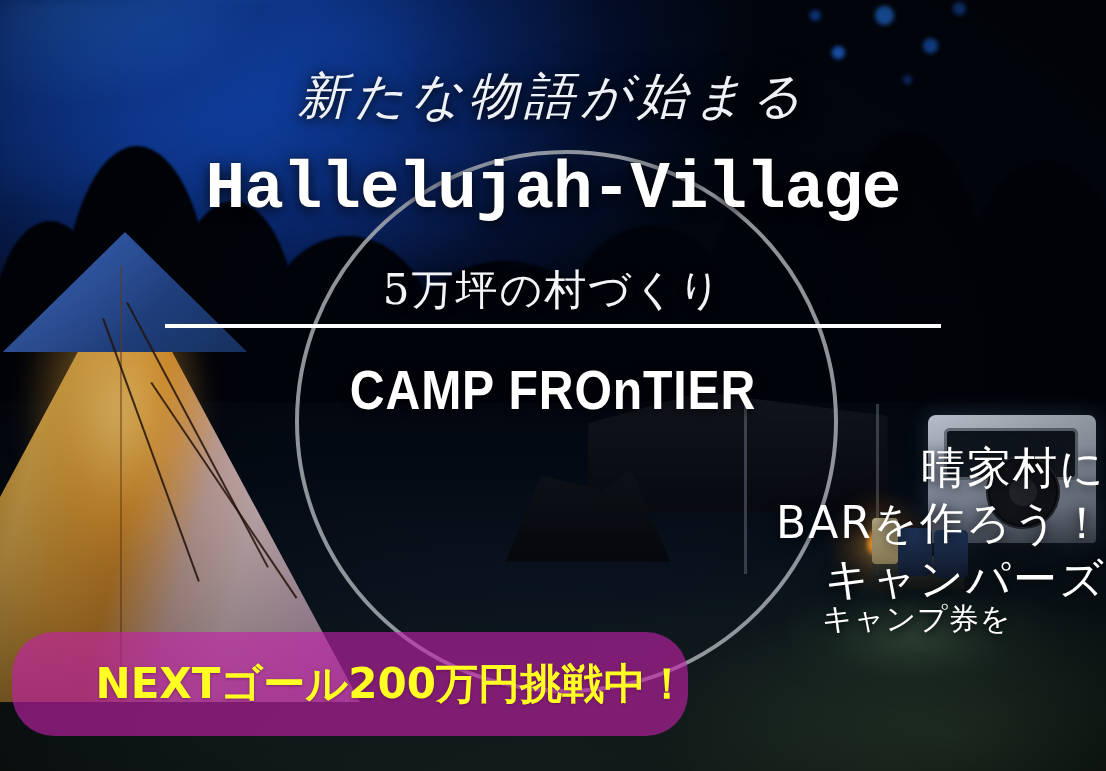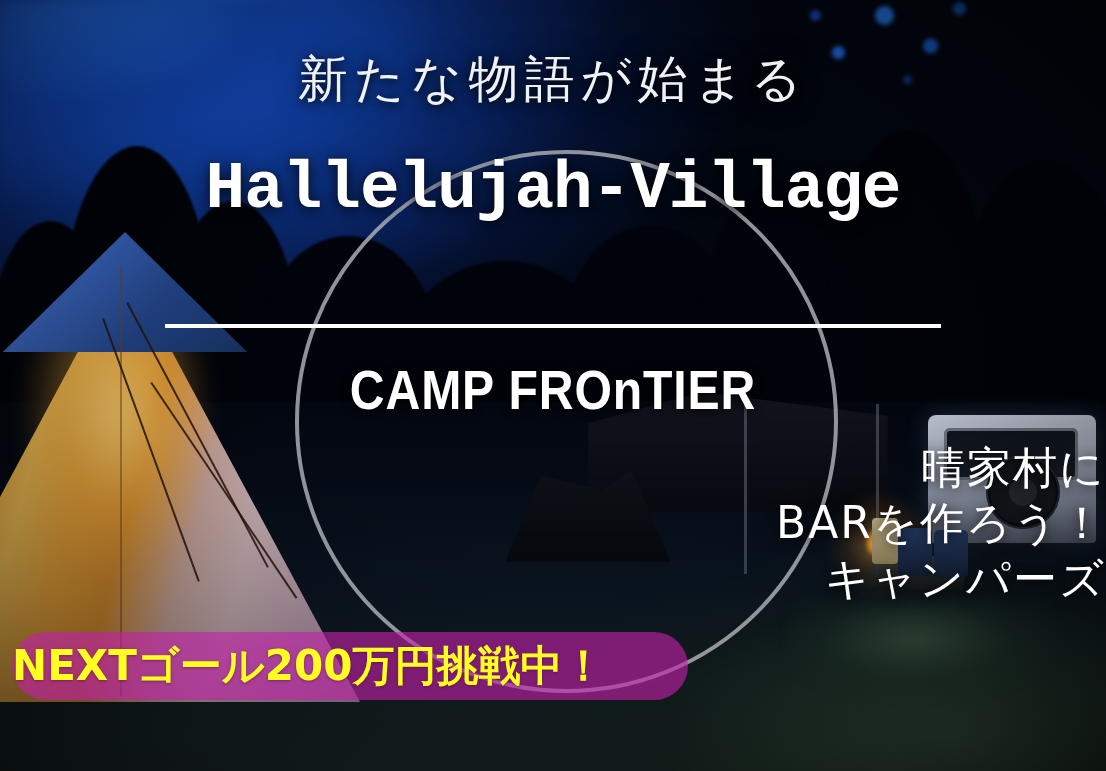--- a/index.html
+++ b/index.html
@@ -169,26 +169,27 @@
     border:4px solid rgba(175,178,184,.82);
     box-sizing:border-box;
   }
   .divider{
     position:absolute;left:165px;top:324px;width:776px;height:4px;
     background:#fdfdfd;
   }
 
   
   .jp-top{
-    position:absolute;left:0;top:46px;width:1106px;
+    position:absolute;left:0;top:63px;width:1106px;
     text-align:center;
     font-family:"DejaVu Serif","Liberation Serif",serif;
     font-size:50px;font-weight:400;letter-spacing:6px;
     color:#eef1f6;
     text-shadow:0 2px 10px rgba(0,0,0,.85), 0 0 26px rgba(0,0,0,.6);
+    font-style:italic;
   }
 
   .brand{
     position:absolute;left:0;top:155px;width:1106px;
     text-align:center;
     font-family:Liberation Mono, monospace;
     font-size:66px;font-weight:700;letter-spacing:-1px;
     line-height:1.05;
     color:#ffffff;
     -webkit-text-stroke:0px;
@@ -233,24 +234,24 @@
     text-align:right;
     font-family:"DejaVu Sans","Liberation Sans",sans-serif;
     font-size:44px;font-weight:400;line-height:1.26;
     letter-spacing:2px;
     color:#ffffff;
     text-shadow:0 2px 12px rgba(0,0,0,.85);
   }
   .jp-lines div{white-space:nowrap;}
 
   .banner{
-    position:absolute;left:12px;top:632px;width:676px;height:68px;
+    position:absolute;left:12px;top:632px;width:676px;height:104px;
     background:rgba(196,32,170,.62);
     border-radius:42px;
-    display:flex;align-items:center;justify-content:flex-start;
+    display:flex;align-items:center;justify-content:flex-end;
   }
   .banner-text{
     font-family:"DejaVu Sans","Liberation Sans",sans-serif;
     font-size:42px;font-weight:700;letter-spacing:0px;
     color:#ffff21;
     white-space:nowrap;
     text-shadow:0 1px 3px rgba(90,0,70,.5);
   }
 
   .cta{
@@ -320,29 +321,31 @@
 
   <div class="circle"></div>
   <div class="divider"></div>
 
   <div class="jp-top">新たな物語が始まる</div>
 
   <div class="brand">
     <span>Hallelujah-Village</span>
   </div>
 
+  <div class="jp-sub">5万坪の村づくり</div>
 
   <div class="camp-frontier">CAMP FROnTIER</div>
 
   <div class="jp-lines">
     <div>晴家村に</div>
     <div>BARを作ろう！</div>
     <div>キャンパーズ</div>
   </div>
 
   <div class="banner">
     <span class="banner-text">NEXTゴール200万円挑戦中！</span>
   </div>
 
   <div class="cta">
+    <div>キャンプ券を</div>
   </div>
 
 </div>
 
 </body></html>

